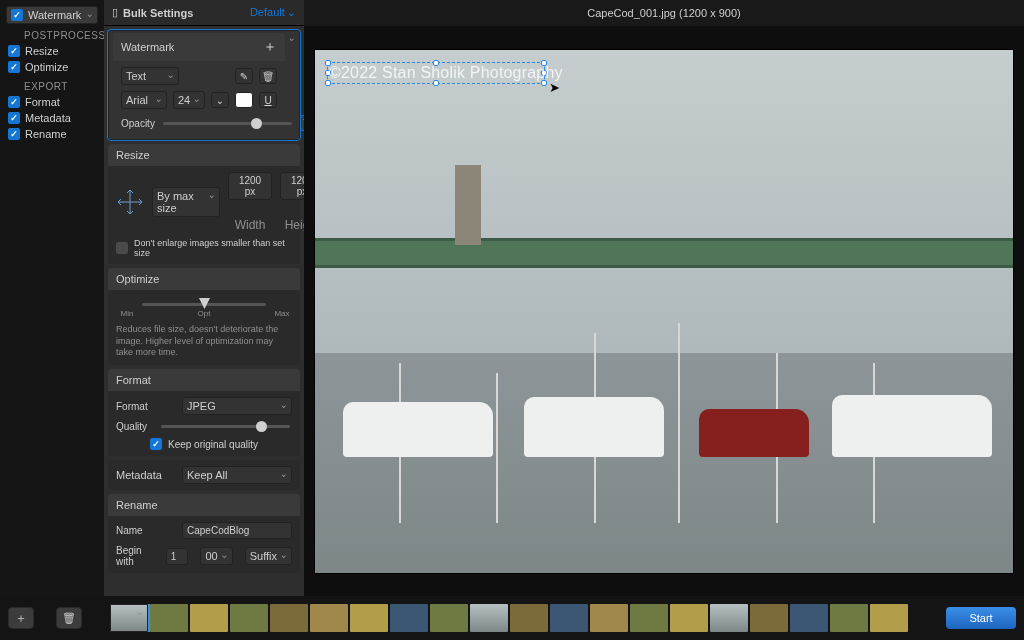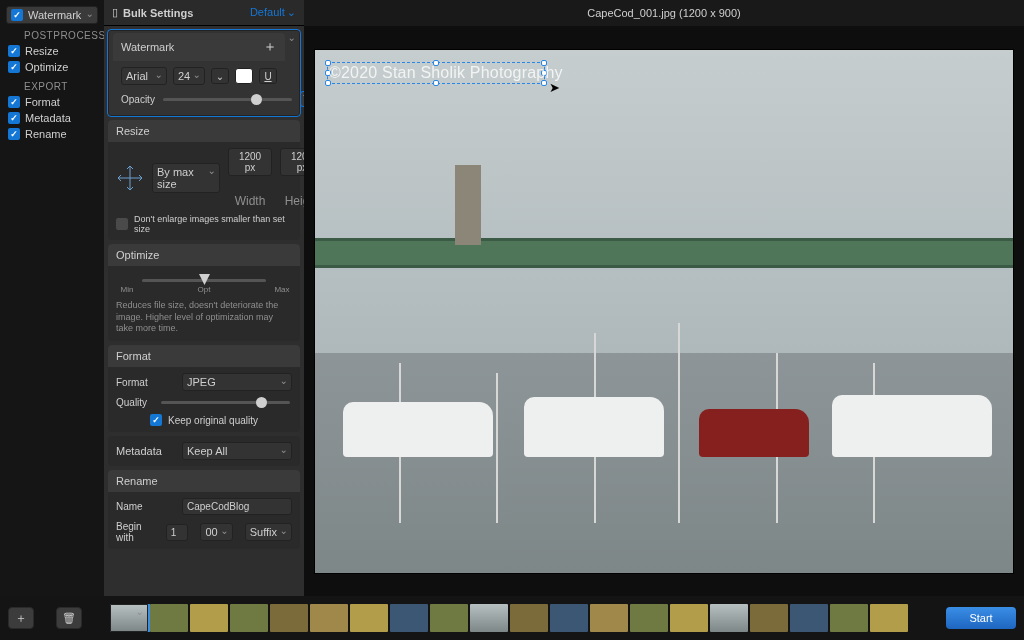--- a/index.html
+++ b/index.html
@@ -143,20 +143,28 @@
       </div>
       <div class="mid-scroll">
 
         <div class="card sel">
           <div class="card-h">
             <span>Watermark</span>
             <span style="font-size:14px;cursor:pointer;">＋</span>
           </div>
           <div class="card-b">
             <div class="row">
+              <span class="sel" style="flex:0 0 58px">
+                <span>Text</span>
+              </span>
+              <span style="flex:1"></span>
+              <span class="tiny-btn">✎</span>
+              <span class="tiny-btn">🗑</span>
+            </div>
+            <div class="row">
               <span class="sel" style="flex:1"><span>Arial</span></span>
               <span class="sel numbox"><span>24</span></span>
               <span class="tiny-btn">⌄</span>
               <span class="swatch"></span>
               <span class="tiny-btn" style="text-decoration:underline">U</span>
             </div>
             <div class="row">
               <span class="lbl">Opacity</span>
               <input type="range" class="slider" min="0" max="100" value="75" style="">
               <span class="opacity-box">75</span>
@@ -295,21 +303,21 @@
           <div class="wm-box">
             <span class="wm-handle" style="left:-3px;top:-3px"></span>
             <span class="wm-handle" style="right:-3px;top:-3px"></span>
             <span class="wm-handle" style="left:-3px;bottom:-3px"></span>
             <span class="wm-handle" style="right:-3px;bottom:-3px"></span>
             <span class="wm-handle" style="left:calc(50% - 3px);top:-3px"></span>
             <span class="wm-handle" style="left:calc(50% - 3px);bottom:-3px"></span>
             <span class="wm-handle" style="left:-3px;top:calc(50% - 3px)"></span>
             <span class="wm-handle" style="right:-3px;top:calc(50% - 3px)"></span>
           </div>
-          <div class="wm">©2020 Stan Sholik Photography</div>
+          <div class="wm">©2022 Stan Sholik Photography</div>
           <div class="cursor">➤</div>
         </div>
       </div>
     </div>
   </div>
 
   <div class="strip">
     <div class="strip-btn plus-icon"></div>
     <div class="strip-btn trash-icon"></div>
     <div class="thumbs">

